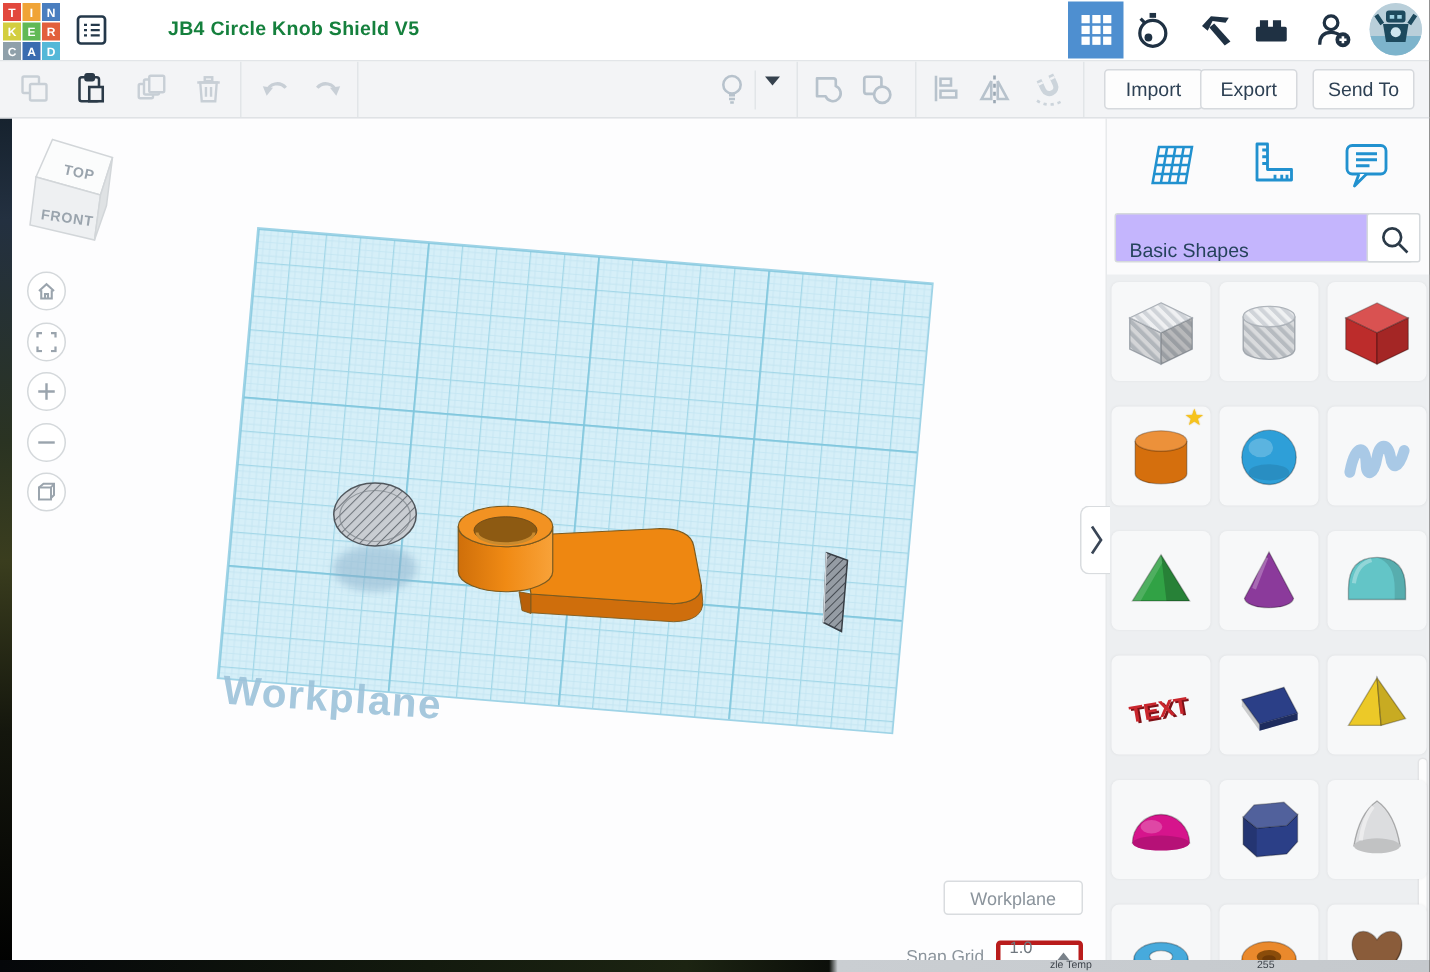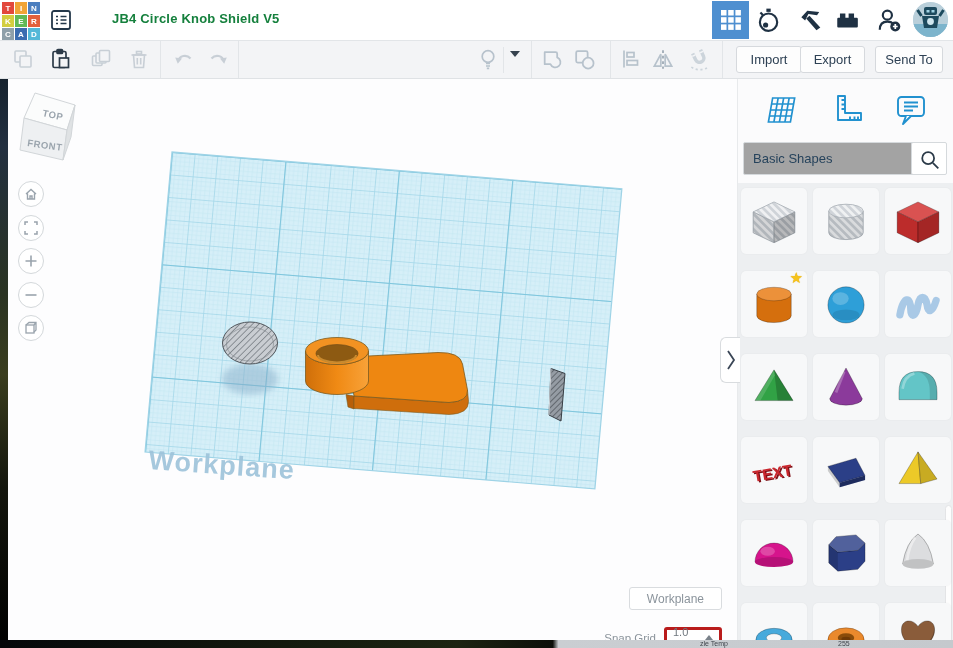--- a/index.html
+++ b/index.html
@@ -51,22 +51,22 @@
   
   .collapse-tab{left:720px;top:337px;width:20px;height:46px;background:#fff;border:1px solid #d9dcdf;
           border-right:none;border-radius:6px 0 0 6px;box-sizing:border-box;z-index:25;
           display:flex;align-items:center;justify-content:center;cursor:pointer;}
 
   
   .panel{left:737px;top:78px;width:216px;height:562px;background:#fbfbfc;border-left:1px solid #e8eaec;
          box-sizing:border-box;overflow:hidden;}
   .panel-icons{position:absolute;left:0;top:8px;width:216px;height:50px;display:flex;align-items:center;justify-content:space-around;padding:0 10px;box-sizing:border-box;}
   .picon{width:38px;height:38px;display:flex;align-items:center;justify-content:center;cursor:pointer;}
-  .cat-select{position:absolute;left:5px;top:64px;width:199px;height:33px;background:#a3a3a3;border:1px solid #d5d9dc;
-         border-radius:2px;box-sizing:border-box;display:flex;align-items:center;justify-content:space-between;
+  .cat-select{position:absolute;left:5px;top:64px;width:199px;height:33px;background:#c4b5fd;border:1px solid #d5d9dc;
+         border-radius:2px;box-sizing:border-box;display:flex;align-items:flex-end;justify-content:space-between;
          padding:0 9px;cursor:pointer;}
   .cat-select .txt{font-size:13px;color:#26435c;}
   .search-btn{position:absolute;left:173px;top:64px;width:36px;height:33px;background:#fff;border:1px solid #d5d9dc;
          border-radius:2px;box-sizing:border-box;display:flex;align-items:center;justify-content:center;cursor:pointer;}
   .tiles{position:absolute;left:0;top:105px;width:216px;height:457px;background:#edeff1;
          display:flex;flex-wrap:wrap;align-content:flex-start;column-gap:6px;row-gap:17px;
          padding:5px 3px;box-sizing:border-box;overflow:hidden;}
   .tile{position:relative;width:66px;height:66px;background:#f7f8f9;border-radius:5px;
         display:flex;align-items:center;justify-content:center;cursor:pointer;box-shadow:0 0 2px rgba(0,0,0,.05);}
   .tile .star{position:absolute;top:-2px;right:4px;font-size:15px;color:#f6c31c;text-shadow:0 0 1px #d89b00;}

